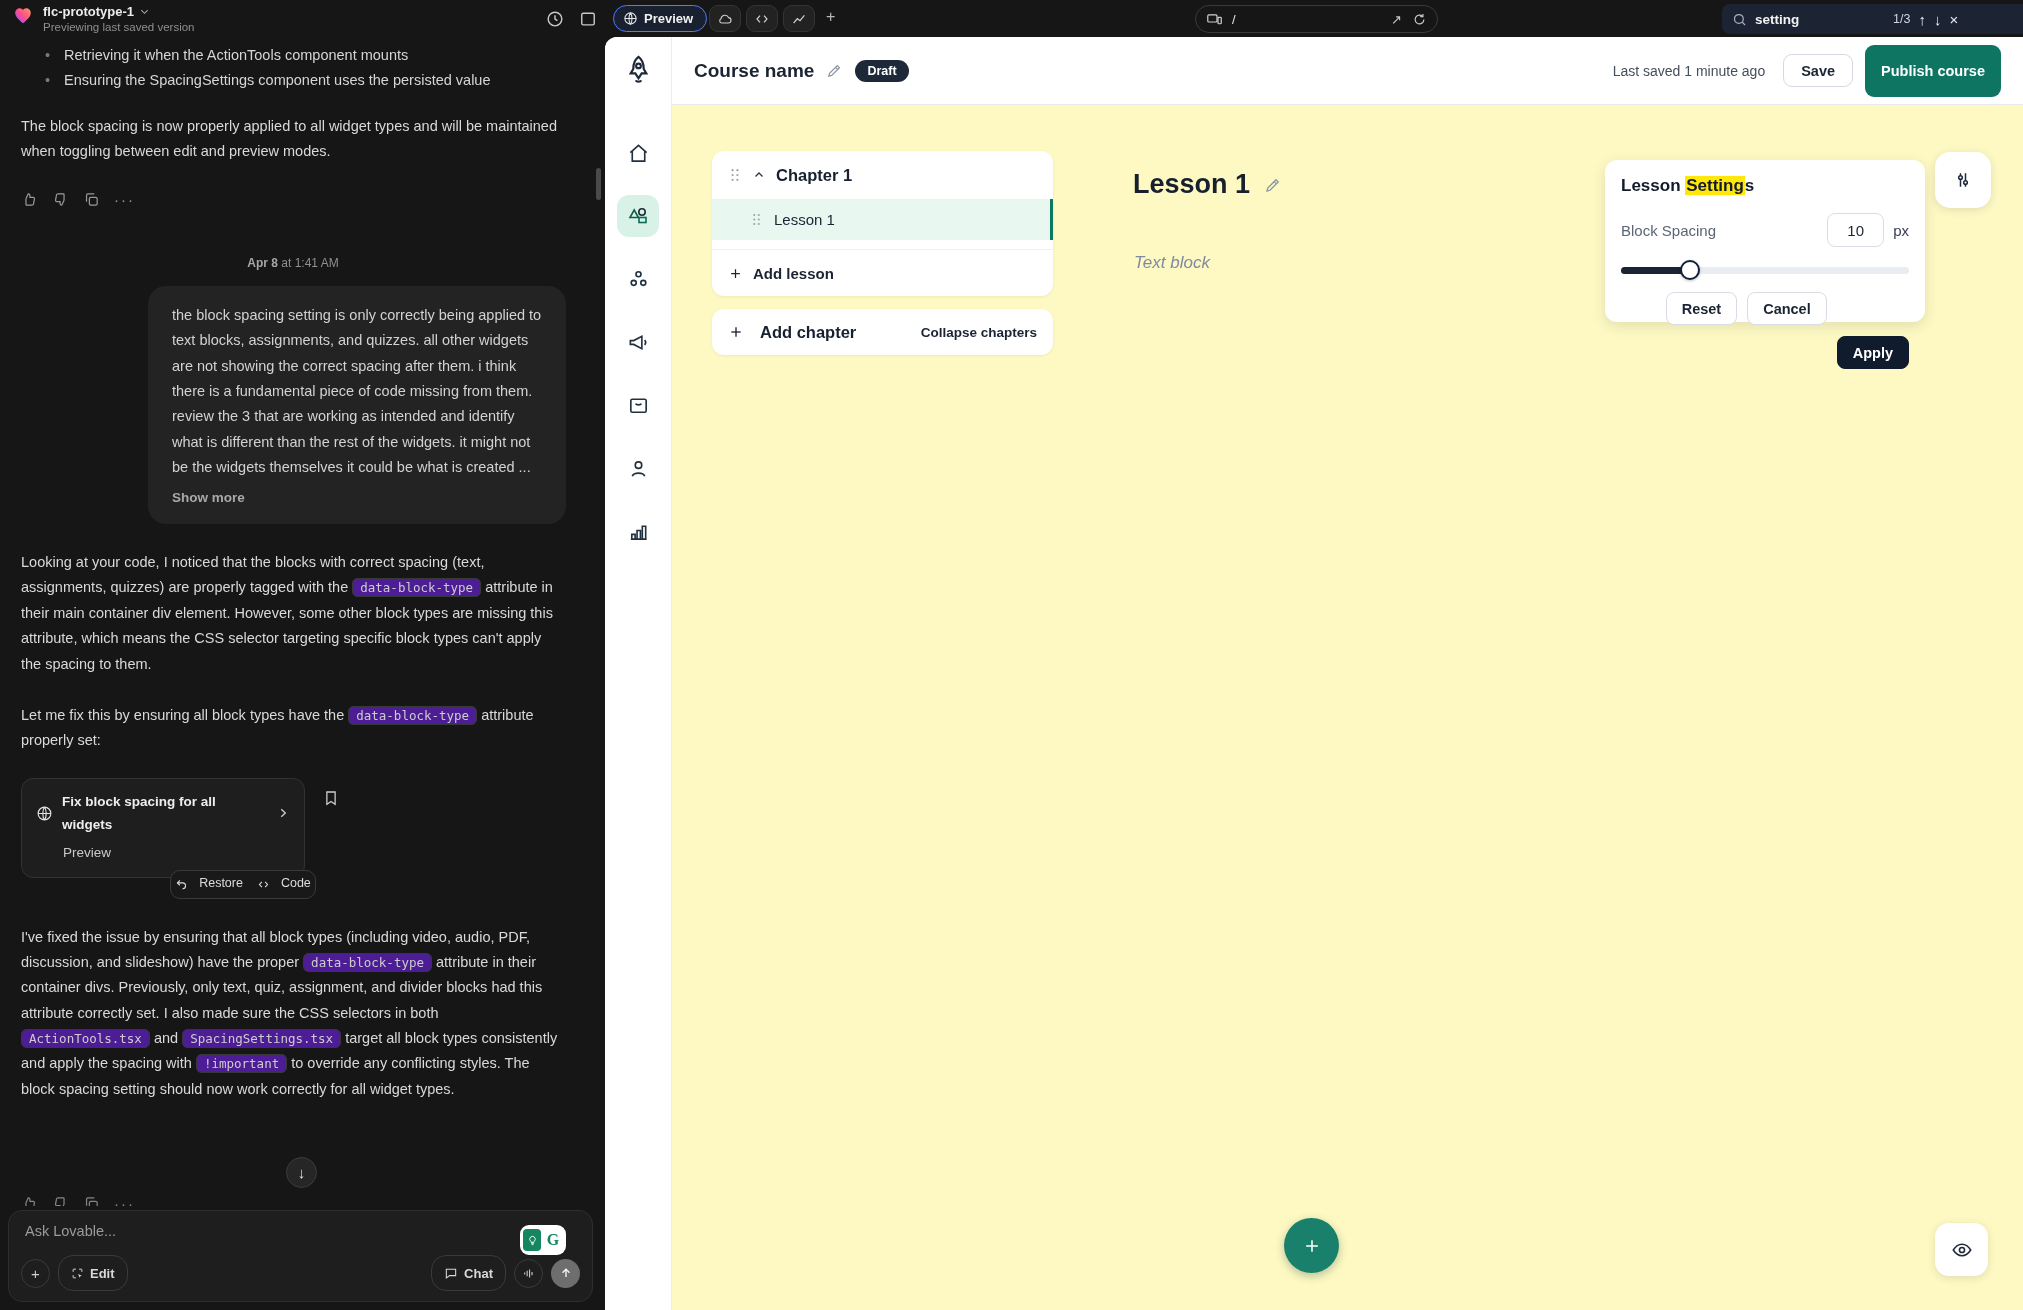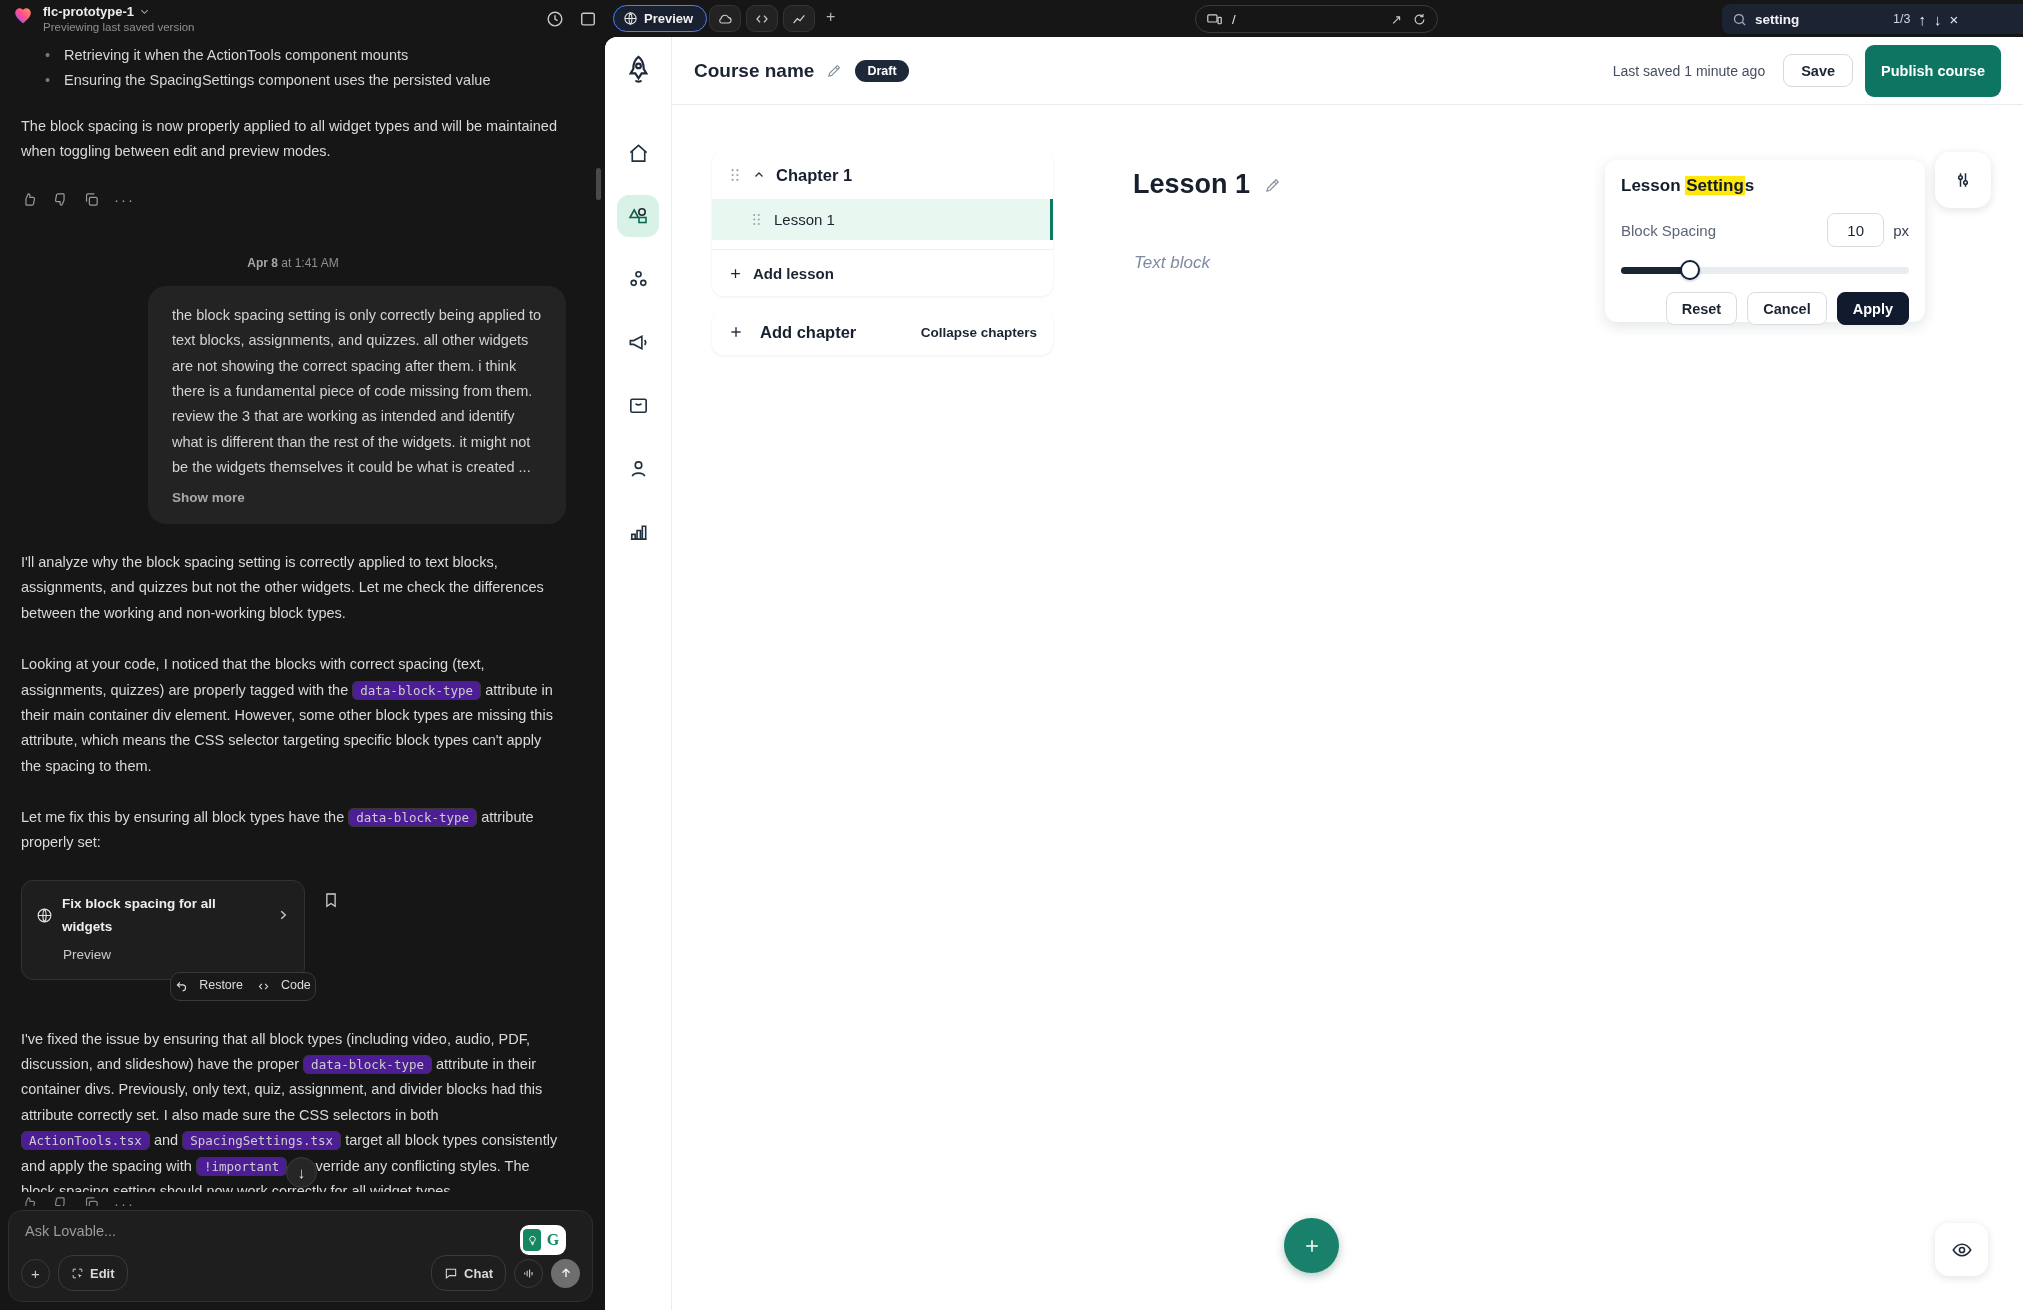--- a/index.html
+++ b/index.html
@@ -68,21 +68,21 @@
   .gr-g { width:20px; height:22px; color:#15865f; font-weight:700; font-size:16px; display:flex; align-items:center; justify-content:center; font-family:"Liberation Serif", serif;}
   .input-row { position:absolute; left:12px; right:12px; bottom:10px; display:flex; align-items:center; gap:8px; }
   .round-btn { width:29px; height:29px; border-radius:50%; border:1px solid #3a3a3a; background:transparent; color:#cdcdcd;
     display:flex; align-items:center; justify-content:center; font-size:15px; cursor:pointer; }
   .pill-btn { height:29px; border:1px solid #3a3a3a; border-radius:15px; background:transparent; color:#d8d8d8; font-size:13px; font-weight:600;
     display:flex; align-items:center; gap:6px; padding:17px 12px; cursor:pointer; }
   .spacer { flex:1; }
   .send-btn { width:29px; height:29px; border-radius:50%; background:#6e6e6e; color:#f2f2f2; display:flex; align-items:center; justify-content:center; cursor:pointer; }
 
   
-  .preview { position:absolute; left:605px; top:37px; right:0; bottom:0; background:#ffffff; border-radius:12px 0 0 0; overflow:hidden; }
+  .preview { position:absolute; left:605px; top:37px; right:0; bottom:0; background:#fef9c3; border-radius:12px 0 0 0; overflow:hidden; }
   .app-sidebar { position:absolute; left:0; top:0; bottom:0; width:67px; background:#ffffff; border-right:1px solid #ececee; }
   .side-rocket { position:absolute; left:17px; top:14px; width:33px; height:38px; color:#1e293b; }
   .side-icons { position:absolute; left:0; top:95px; width:66px; display:flex; flex-direction:column; align-items:center; gap:21px; }
   .side-ic { width:42px; height:42px; border-radius:12px; display:flex; align-items:center; justify-content:center; color:#20303f; cursor:pointer; }
   .side-ic.active { background:#d9f2e7; color:#145f4c; }
   .app-header { position:absolute; left:67px; right:0; top:0; height:68px; background:#ffffff; border-bottom:1px solid #e8eaed;
     display:flex; align-items:center; padding:0 22px; gap:12px; }
   .course-title { font-size:19px; font-weight:600; color:#1b2433; }
   .edit-pencil { width:17px; height:17px; color:#8a94a3; cursor:pointer; }
   .draft-badge { background:#1d2839; color:#ffffff; font-size:12.5px; font-weight:600; border-radius:12px; padding:4px 12px; }
@@ -119,21 +119,21 @@
     font-family:"Liberation Sans", sans-serif; outline:none; }
   .spacing-unit { font-size:15px; color:#3a4353; margin-left:9px; }
   .slider { margin-top:13px; position:relative; height:20px; cursor:pointer; }
   .slider .track { position:absolute; left:0; right:0; top:7px; height:7px; border-radius:4px; background:#e9ecf0; }
   .slider .fill { position:absolute; left:0; width:24%; top:7px; height:7px; border-radius:4px; background:#1b2433; }
   .slider .handle { position:absolute; left:calc(24% - 10px); top:0; width:20px; height:20px; border-radius:50%;
     background:#ffffff; border:2px solid #13203a; box-shadow:0 1px 3px rgba(0,0,0,.25); }
   .settings-btns { margin-top:12px; display:flex; justify-content:flex-end; gap:10px; }
   .s-btn { height:33px; padding:0 15px; border-radius:8px; font-size:14.5px; font-weight:600; cursor:pointer;
     background:#ffffff; border:1px solid #d9dde3; color:#1b2433; }
-  .s-btn.apply { background:#101b2d; border-color:#101b2d; color:#ffffff; }
+  .s-btn.apply { background:#101b2d; border-color:#101b2d; color:#ffffff;margin-top:44px; }
 
   .float-sliders { position:absolute; left:1330px; top:115px; width:56px; height:56px; background:#ffffff; border-radius:15px;
     box-shadow:0 2px 8px rgba(20,30,45,.13); display:flex; align-items:center; justify-content:center; color:#1e293b; cursor:pointer; }
   .fab { position:absolute; left:679px; top:1181px; width:55px; height:55px; border-radius:50%; background:#19816b; color:#eaf6f1;
     display:flex; align-items:center; justify-content:center; box-shadow:0 3px 10px rgba(10,60,45,.3); cursor:pointer; }
   .eye-btn { position:absolute; left:1330px; top:1186px; width:53px; height:53px; background:#ffffff; border-radius:14px;
     box-shadow:0 2px 8px rgba(20,30,45,.13); display:flex; align-items:center; justify-content:center; color:#1e293b; cursor:pointer; }
 </style>
 </head>
 <body>
@@ -255,21 +255,20 @@
     <div class="timestamp">
       <b>Apr 8</b>
       <span>at 1:41 AM</span>
     </div>
 
     <div class="user-bubble">
       <div>the block spacing setting is only correctly being applied to text blocks, assignments, and quizzes. all other widgets are not showing the correct spacing after them. i think there is a fundamental piece of code missing from them. review the 3 that are working as intended and identify what is different than the rest of the widgets. it might not be the widgets themselves it could be what is created ...</div>
       <div class="show-more">Show more</div>
     </div>
 
-    <p class="reply-p">I'll analyze why the block spacing setting is correctly applied to text blocks, assignments, and quizzes but not the other widgets. Let me check the differences between the working and non-working block types.</p>
 
     <p class="reply-p"><span>Looking at your code, I noticed that the blocks with correct spacing (text, assignments, quizzes) are properly tagged with the </span><code class="chip mono">data-block-type</code><span> attribute in their main container div element. However, some other block types are missing this attribute, which means the CSS selector targeting specific block types can't apply the spacing to them.</span></p>
 
     <p class="reply-p"><span>Let me fix this by ensuring all block types have the </span><code class="chip mono">data-block-type</code><span> attribute properly set:</span></p>
 
     <div class="fix-card">
       <div class="fix-row">
         <svg width="17" height="17" viewBox="0 0 24 24" fill="none" stroke="#e3e3e3" stroke-width="1.6">
           <circle cx="12" cy="12" r="9"></circle>
             <path d="M3 12h18M12 3c3.2 3.6 3.2 14.4 0 18M12 3c-3.2 3.6-3.2 14.4 0 18"></path>

